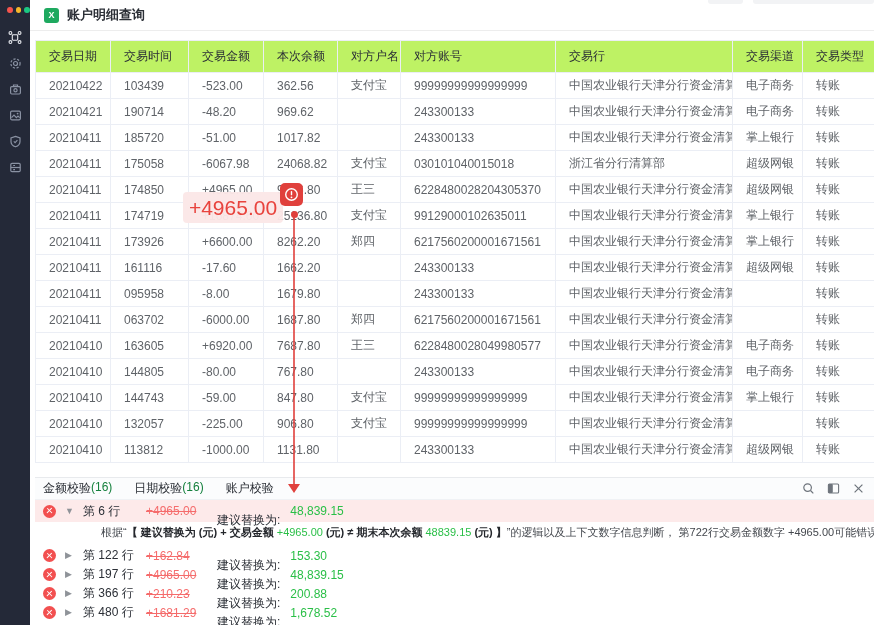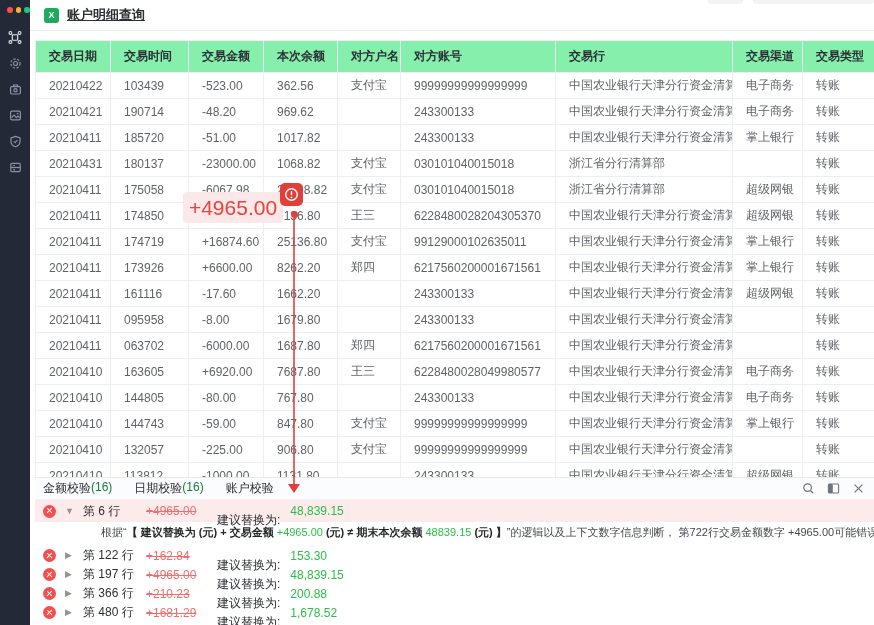--- a/index.html
+++ b/index.html
@@ -18,31 +18,31 @@
   .dot-green{background:#1bc882;}
   .side-icons{margin-top:17px;display:flex;flex-direction:column;align-items:center;gap:12px;}
   .side-icons .sicon{width:14px;height:14px;display:flex;align-items:center;justify-content:center;}
   .side-icons svg{display:block;}
 
   
   .titlebar{position:absolute;left:30px;top:0;width:844px;height:31px;border-bottom:1px solid #ededed;
     display:flex;align-items:center;padding-left:14px;box-sizing:border-box;background:#fff;}
   .file-icon{width:15px;height:15px;background:#1ea95f;border-radius:3px;color:#fff;font-size:9px;
     font-weight:700;display:flex;align-items:center;justify-content:center;flex:none;}
-  .page-title{margin-left:8px;font-size:13px;color:#2b2f36;font-weight:700;text-decoration:underline;}
+  .page-title{margin-left:8px;font-size:13px;color:#2b2f36;font-weight:700;}
   .cutoff{position:absolute;top:0;height:4px;background:#f2f3f5;border-radius:0 0 3px 3px;}
   .cutoff-a{left:708px;width:35px;}
   .cutoff-b{left:753px;width:121px;}
 
   
   .table-wrap{position:absolute;left:35px;top:40px;width:839px;height:437px;overflow:hidden;z-index:1;}
   table{border-collapse:collapse;width:839px;table-layout:fixed;}
   th,td{border:1px solid #ebeef5;font-size:12px;text-align:left;padding:0 4px 0 13px;
     white-space:nowrap;overflow:hidden;box-sizing:border-box;}
-  th{background:#86efac;color:#2b2f36;font-weight:700;height:32px;}
+  th{background:#bef264;color:#2b2f36;font-weight:400;height:32px;}
   td{color:#5f6368;height:26px;}
 
   
   .hl-overlay{position:absolute;left:183px;top:192px;width:100px;height:31px;border-radius:4px;
     background:rgba(251,231,231,0.96);display:flex;align-items:center;justify-content:center;z-index:8;}
   .hl-text{font-size:21px;color:#e8433d;}
   .hl-badge{position:absolute;left:280px;top:183px;width:23px;height:23px;background:#e0403c;border-radius:5px;
     display:flex;align-items:center;justify-content:center;z-index:9;}
   .hl-dot{position:absolute;left:291px;top:211px;width:7px;height:7px;border-radius:50%;background:#e0403c;z-index:9;}
   .hl-line{position:absolute;left:293px;top:218px;width:2px;height:266px;background:rgba(224,64,60,0.8);z-index:10;}
@@ -200,31 +200,20 @@
         </tr>
         <tr>
           <td>20210411</td>
           <td>185720</td>
           <td>-51.00</td>
           <td>1017.82</td>
           <td>&nbsp;</td>
           <td>243300133</td>
           <td>中国农业银行天津分行资金清算中心</td>
           <td>掌上银行</td>
-          <td>转账</td>
-        </tr>
-        <tr>
-          <td>20210431</td>
-          <td>180137</td>
-          <td>-23000.00</td>
-          <td>1068.82</td>
-          <td>支付宝</td>
-          <td>030101040015018</td>
-          <td>浙江省分行清算部</td>
-          <td>&nbsp;</td>
           <td>转账</td>
         </tr>
         <tr>
           <td>20210411</td>
           <td>175058</td>
           <td>-6067.98</td>
           <td>24068.82</td>
           <td>支付宝</td>
           <td>030101040015018</td>
           <td>浙江省分行清算部</td>

